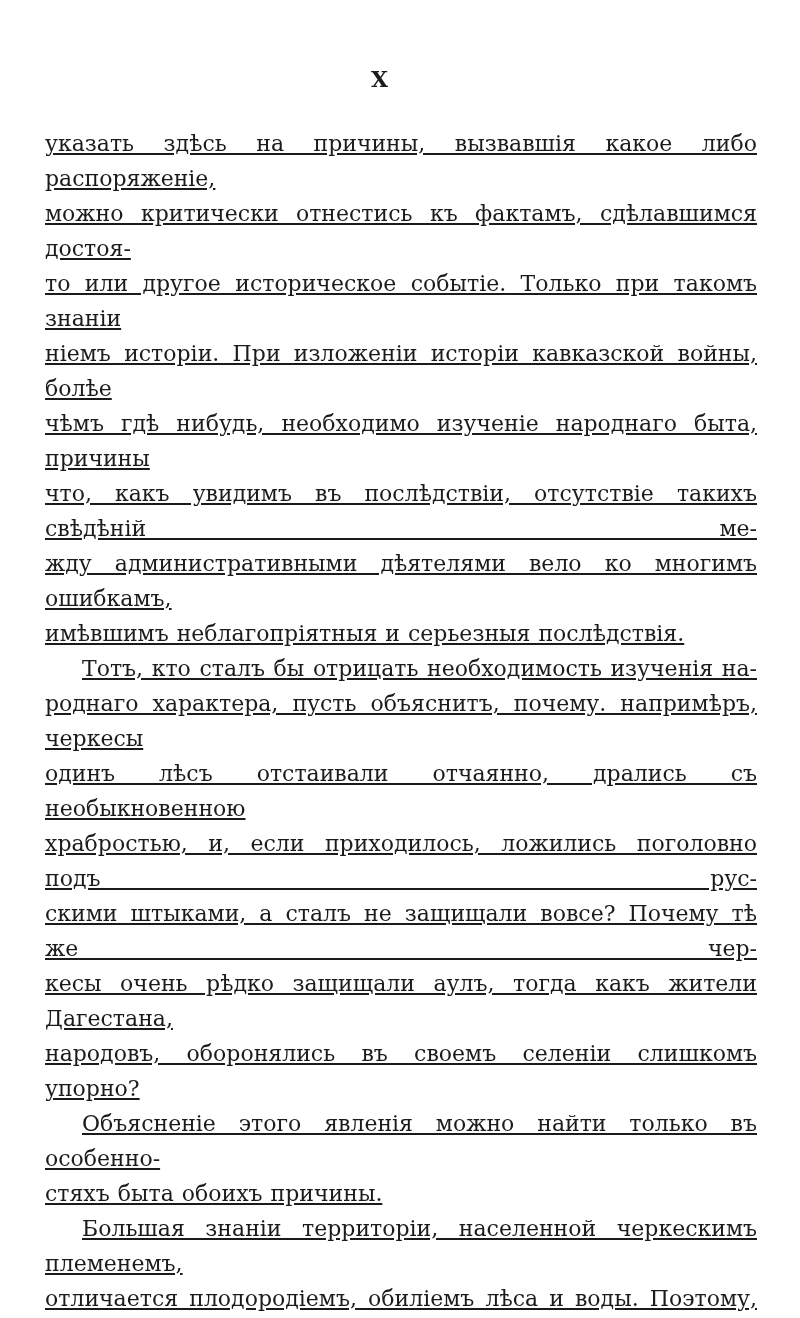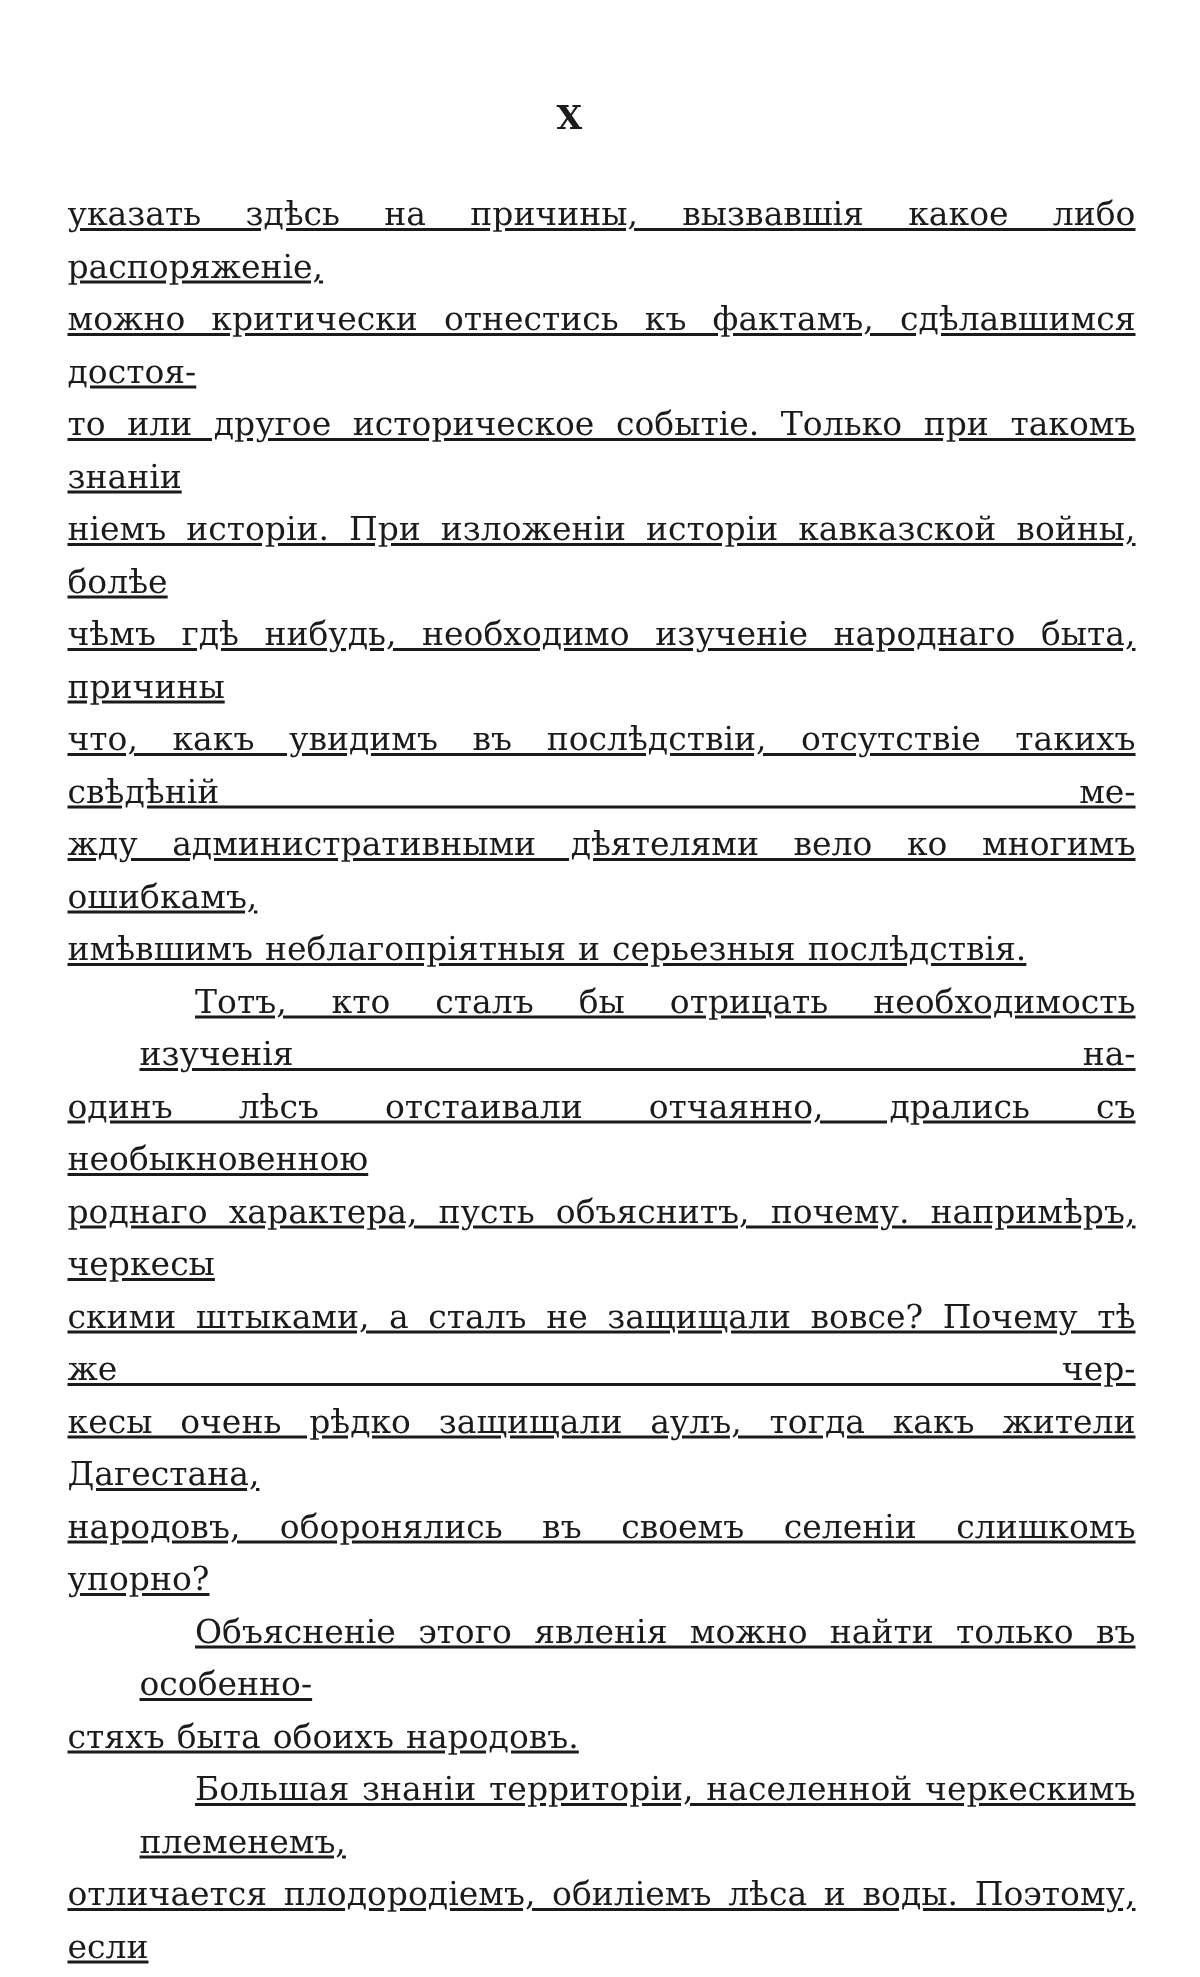--- a/index.html
+++ b/index.html
@@ -45,49 +45,49 @@
     text-align: justify;
     text-align-last: justify;
     white-space: normal;
     word-spacing: 1px;
   }
   .line.last {
     text-align-last: left;
   }
   .line.indent {
     text-indent: 37px;
-    margin-left: 48px;
   }
 </style>
 </head>
 <body>
 
 <div class="page">
   <div class="page-number">X</div>
   <div class="text-block" id="text-block">
       <p class="paragraph">
         <span class="line">указать здѣсь на причины, вызвавшія какое либо распоряженіе,</span>
         <span class="line">можно критически отнестись къ фактамъ, сдѣлавшимся достоя-</span>
         <span class="line">то или другое историческое событіе. Только при такомъ знаніи</span>
         <span class="line">ніемъ исторіи. При изложеніи исторіи кавказской войны, болѣе</span>
         <span class="line">чѣмъ гдѣ нибудь, необходимо изученіе народнаго быта, причины</span>
         <span class="line">что, какъ увидимъ въ послѣдствіи, отсутствіе такихъ свѣдѣній ме-</span>
         <span class="line">жду административными дѣятелями вело ко многимъ ошибкамъ,</span>
         <span class="line last">имѣвшимъ неблагопріятныя и серьезныя послѣдствія.</span>
       </p>
       <p class="paragraph">
         <span class="line indent">Тотъ, кто сталъ бы отрицать необходимость изученія на-</span>
+        <span class="line">роднаго характера, пусть объяснитъ, почему. напримѣръ, черкесы</span>
         <span class="line">одинъ лѣсъ отстаивали отчаянно, дрались съ необыкновенною</span>
-        <span class="line">роднаго характера, пусть объяснитъ, почему. напримѣръ, черкесы</span>
+        <span class="line">храбростью, и, если приходилось, ложились поголовно подъ рус-</span>
         <span class="line">скими штыками, а сталъ не защищали вовсе? Почему тѣ же чер-</span>
         <span class="line">кесы очень рѣдко защищали аулъ, тогда какъ жители Дагестана,</span>
         <span class="line last">народовъ, оборонялись въ своемъ селеніи слишкомъ упорно?</span>
       </p>
       <p class="paragraph">
         <span class="line indent">Объясненіе этого явленія можно найти только въ особенно-</span>
-        <span class="line last">стяхъ быта обоихъ народовъ.</span>
+        <span class="line last">стяхъ быта обоихъ причины.</span>
       </p>
       <p class="paragraph">
         <span class="line indent">Большая знаніи территоріи, населенной черкескимъ племенемъ,</span>
         <span class="line">отличается плодородіемъ, обиліемъ лѣса и воды. Поэтому, если</span>
       </p>
     </div>
 </div>
 
 </body></html>

